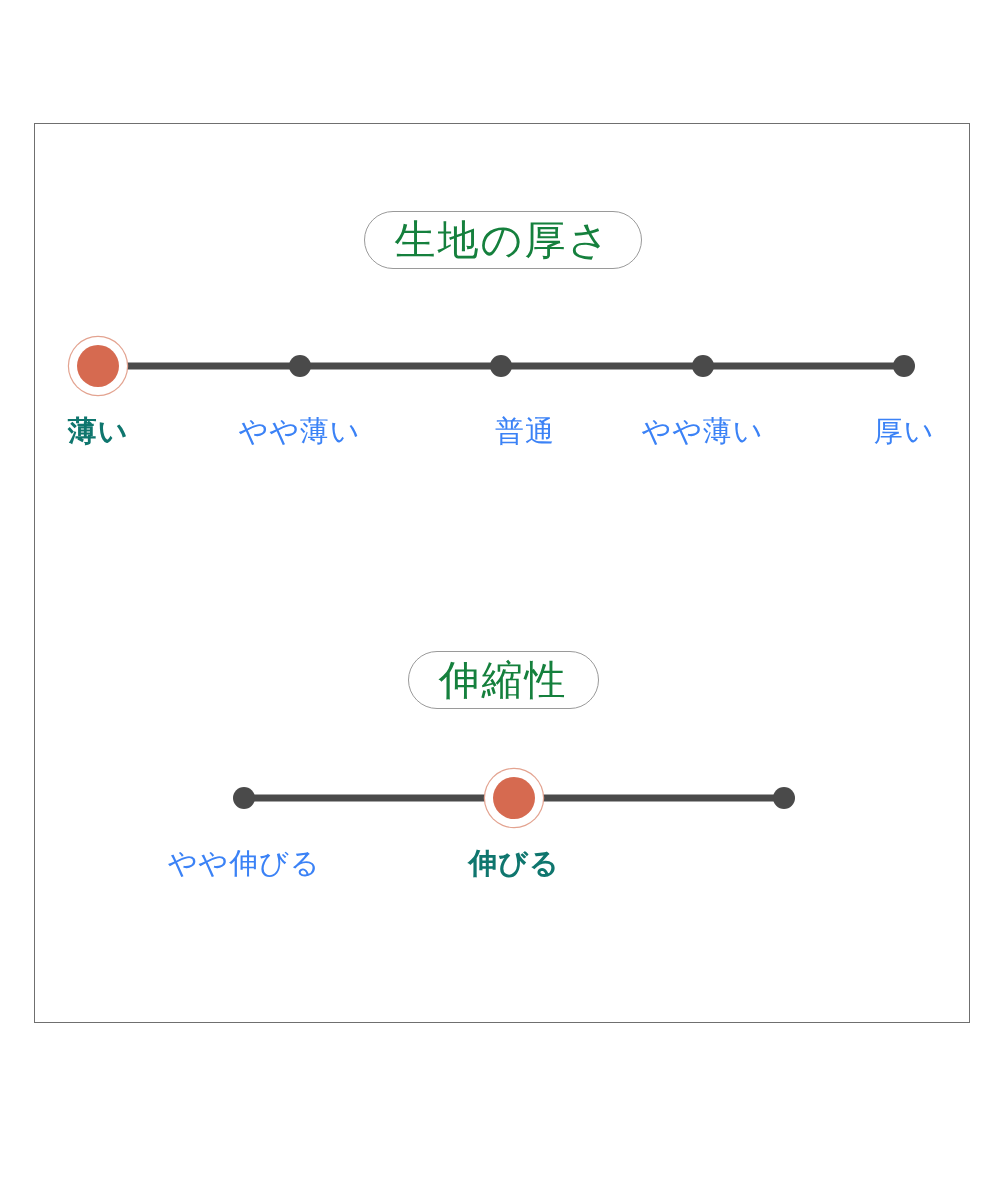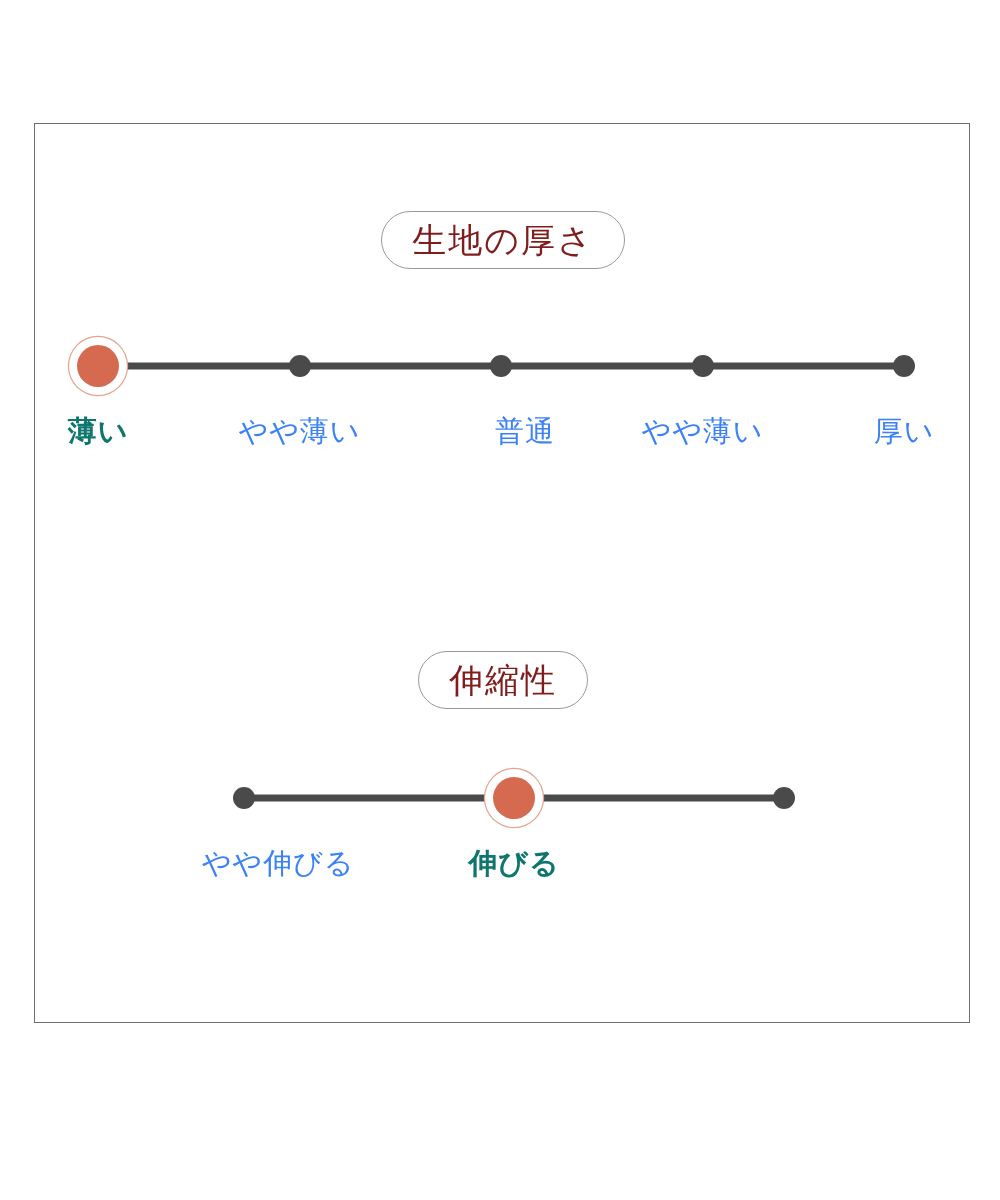--- a/index.html
+++ b/index.html
@@ -54,22 +54,22 @@
 
   .badge {
     display: inline-flex;
     align-items: center;
     justify-content: center;
     height: 58px;
     padding: 16px 30px;
     border: 1.6px solid #9a9a9a;
     border-radius: 32px;
     background: #ffffff;
-    color: #7f1d1d;
-    font-size: 34px;
+    color: #15803d;
+    font-size: 41px;
     letter-spacing: 2px;
     line-height: 1;
     white-space: nowrap;
   }
 
   
   .scale {
     position: relative;
     width: 100%;
   }
@@ -173,21 +173,21 @@
       </div>
 
       <div class="scale">
         <div class="scale-track" id="track-stretch">
             <div class="track-line" style="left: 209px; width: 540px;"></div>
             <div class="node" style="left: 209px;"></div>
             <div class="node is-selected" style="left: 479px;"></div>
             <div class="node" style="left: 749px;"></div>
           </div>
         <div class="scale-labels" id="labels-stretch">
-            <div class="scale-label" style="left: 209px; margin-left: 34px;">やや伸びる</div>
+            <div class="scale-label" style="left: 209px;">やや伸びる</div>
             <div class="scale-label is-selected" style="left: 479px;">伸びる</div>
           </div>
       </div>
     </div>
 
   </div>
 
 
 </div>
 

